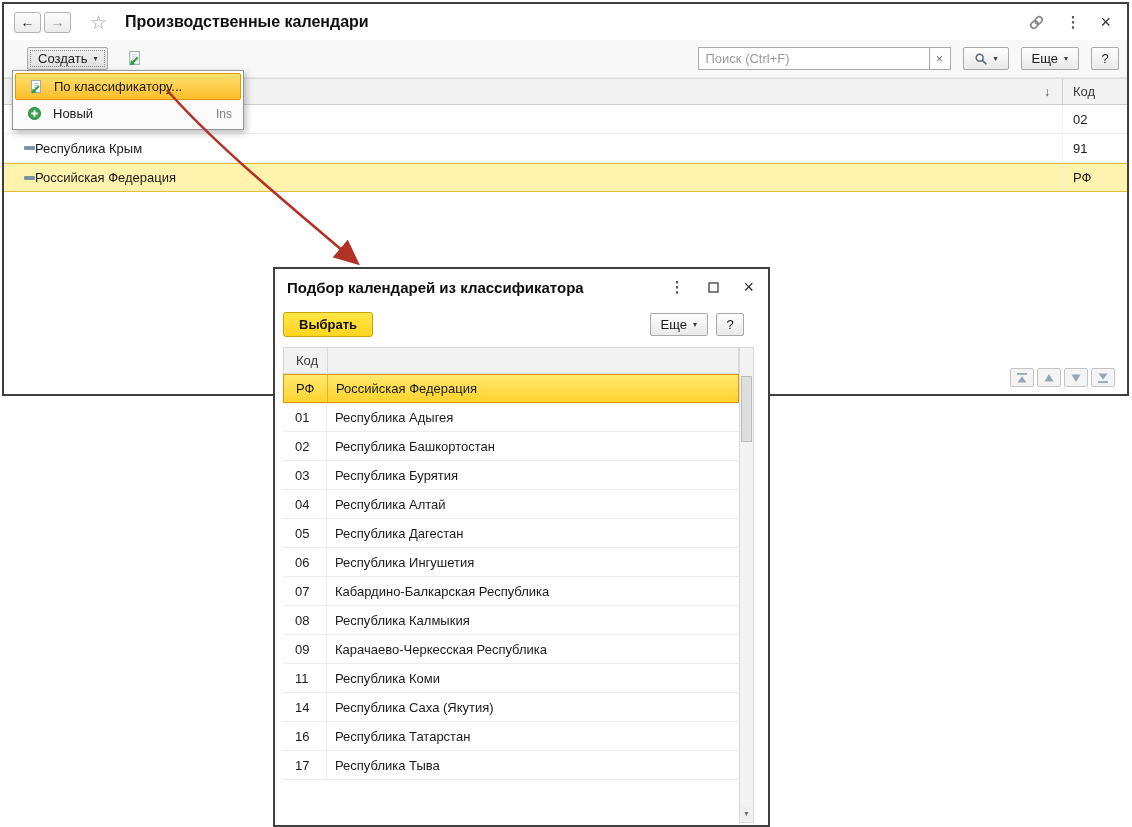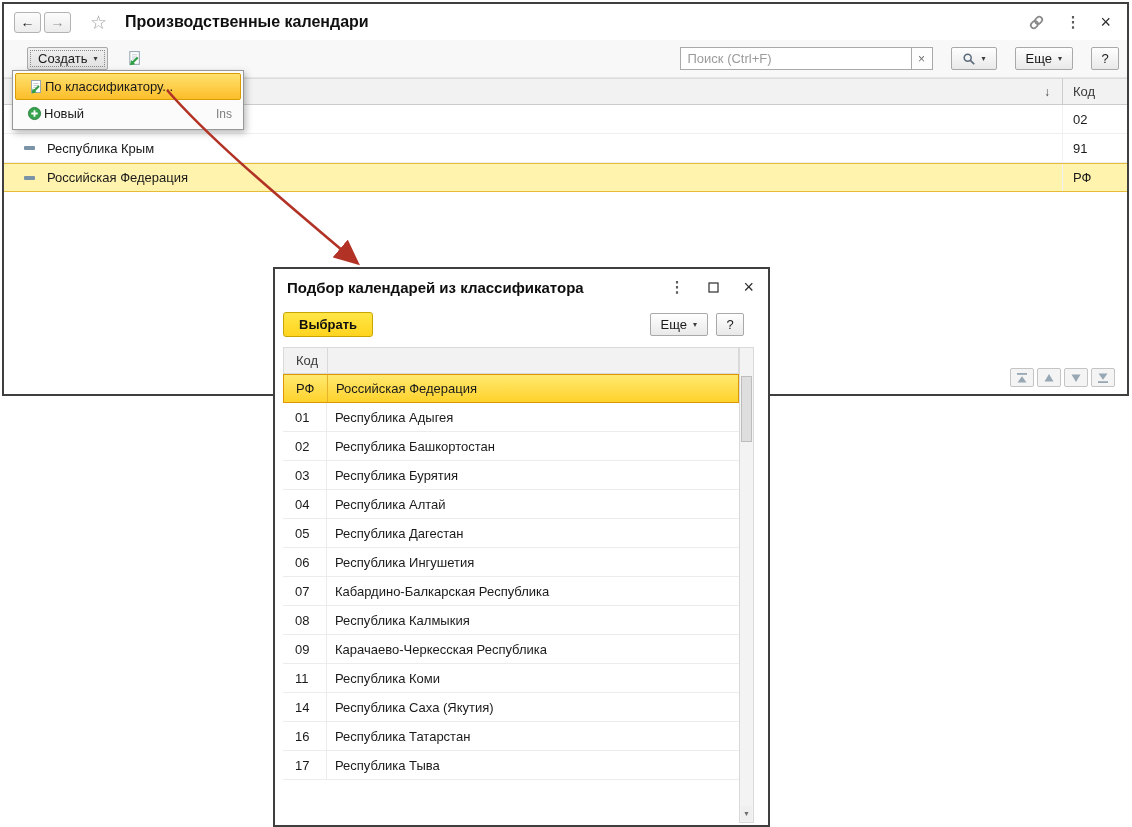--- a/index.html
+++ b/index.html
@@ -24,54 +24,54 @@
 
   .mw-toolbar { height:38px; background:#f8f8f8; border-bottom:1px solid #e6e6e6;
                 display:flex; align-items:center; padding:0 8px; gap:10px; }
   .btn { height:23px; padding:0 10px; border:1px solid #a9a9a9; border-radius:2px;
          background:linear-gradient(#fefefe,#e9e9e9); font-size:13px; color:#1a1a1a;
          display:inline-flex; align-items:center; gap:6px; cursor:pointer; white-space:nowrap; }
   .caret { font-size:8px; color:#3c3c3c; }
   .create-btn { background:linear-gradient(#f1f1f1,#e0e0e0); outline:1px dotted #8a8a8a; outline-offset:-4px;margin-left:15px; }
   .icon-btn { width:30px; height:24px; display:flex; align-items:center; justify-content:center;
               border:1px solid transparent; cursor:pointer; }
-  .mw-toolbar-right { margin-left:auto; display:flex; gap:18px; }
+  .mw-toolbar-right { margin-left:auto; display:flex; gap:12px; }
   .search-wrap { display:flex; }
   .search-input { width:232px; height:23px; border:1px solid #a9a9a9; padding:0 7px;
                   font-size:13px; font-family:"Liberation Sans", sans-serif; outline:none; }
   .search-input::placeholder { color:#9b9b9b; }
   .search-clear { width:21px; height:23px; border:1px solid #a9a9a9; border-left:none;
                   background:#fdfdfd; display:flex; align-items:center; justify-content:center;
                   font-size:12px; color:#6f6f6f; cursor:pointer; }
   .help-btn { width:28px; justify-content:center; }
 
   .mw-thead { height:27px; background:#f2f2f2; border-top:1px solid #dcdcdc;
               border-bottom:1px solid #cccccc; display:flex; font-size:13px; color:#3a3a3a; }
   .mw-thead .name-h { flex:1; display:flex; align-items:center; justify-content:flex-end;
                       padding-right:12px; border-right:1px solid #cccccc; cursor:pointer; }
   .mw-thead .code-h { width:64px; display:flex; align-items:center; padding-left:10px; cursor:pointer; }
   .sort-glyph { font-size:12px; color:#444; }
 
   .mw-row { height:29px; display:flex; align-items:stretch; border-bottom:1px solid #efefef;
             font-size:13px; cursor:pointer; }
-  .mw-row .name-c { flex:1; display:flex; align-items:center; gap:12px; padding-left:20px;
+  .mw-row .name-c { flex:1; display:flex; align-items:center; gap:0; padding-left:20px;
                     border-right:1px solid #f1f1f1; }
   .mw-row .code-c { width:64px; display:flex; align-items:center; padding-left:10px; }
   .mw-row.selected { background:#fff3ad; border-top:1px solid #e7bb3a; border-bottom:1px solid #e7bb3a; }
   .dash { width:11px; height:4px; background:#7b93a6; border-radius:1px; flex:0 0 auto; }
 
   .mw-footer { position:absolute; right:12px; bottom:7px; display:flex; gap:3px; }
   .mini-btn { width:24px; height:19px; border:1px solid #c4c4c4; border-radius:2px;
               background:#f4f4f4; display:flex; align-items:center; justify-content:center; cursor:pointer; }
 
   
   .create-menu { position:absolute; left:8px; top:66px; width:232px; background:#fbfbfb;
                  border:1px solid #979797; box-shadow:2px 3px 7px rgba(0,0,0,.28);
                  z-index:30; padding:2px; }
-  .menu-item { height:27px; display:flex; align-items:center; padding:4px 9px;
+  .menu-item { height:27px; display:flex; align-items:center; gap:9px; padding:4px 9px;
                font-size:13px; cursor:pointer; }
   .menu-item.highlight { background:linear-gradient(#ffe06e,#fcbe2a); border:1px solid #d89d00;
                          border-radius:2px; }
   .mi-icon { width:20px; display:flex; justify-content:center; flex:0 0 auto; }
   .mi-shortcut { margin-left:auto; color:#7d7d7d; font-size:12px; }
 
   
   .dialog { position:absolute; left:273px; top:267px; width:497px; height:560px;
             border:2px solid #3f3f3f; background:#fff; z-index:40; }
   .dlg-header { height:36px; display:flex; align-items:center; padding:0 12px; }

